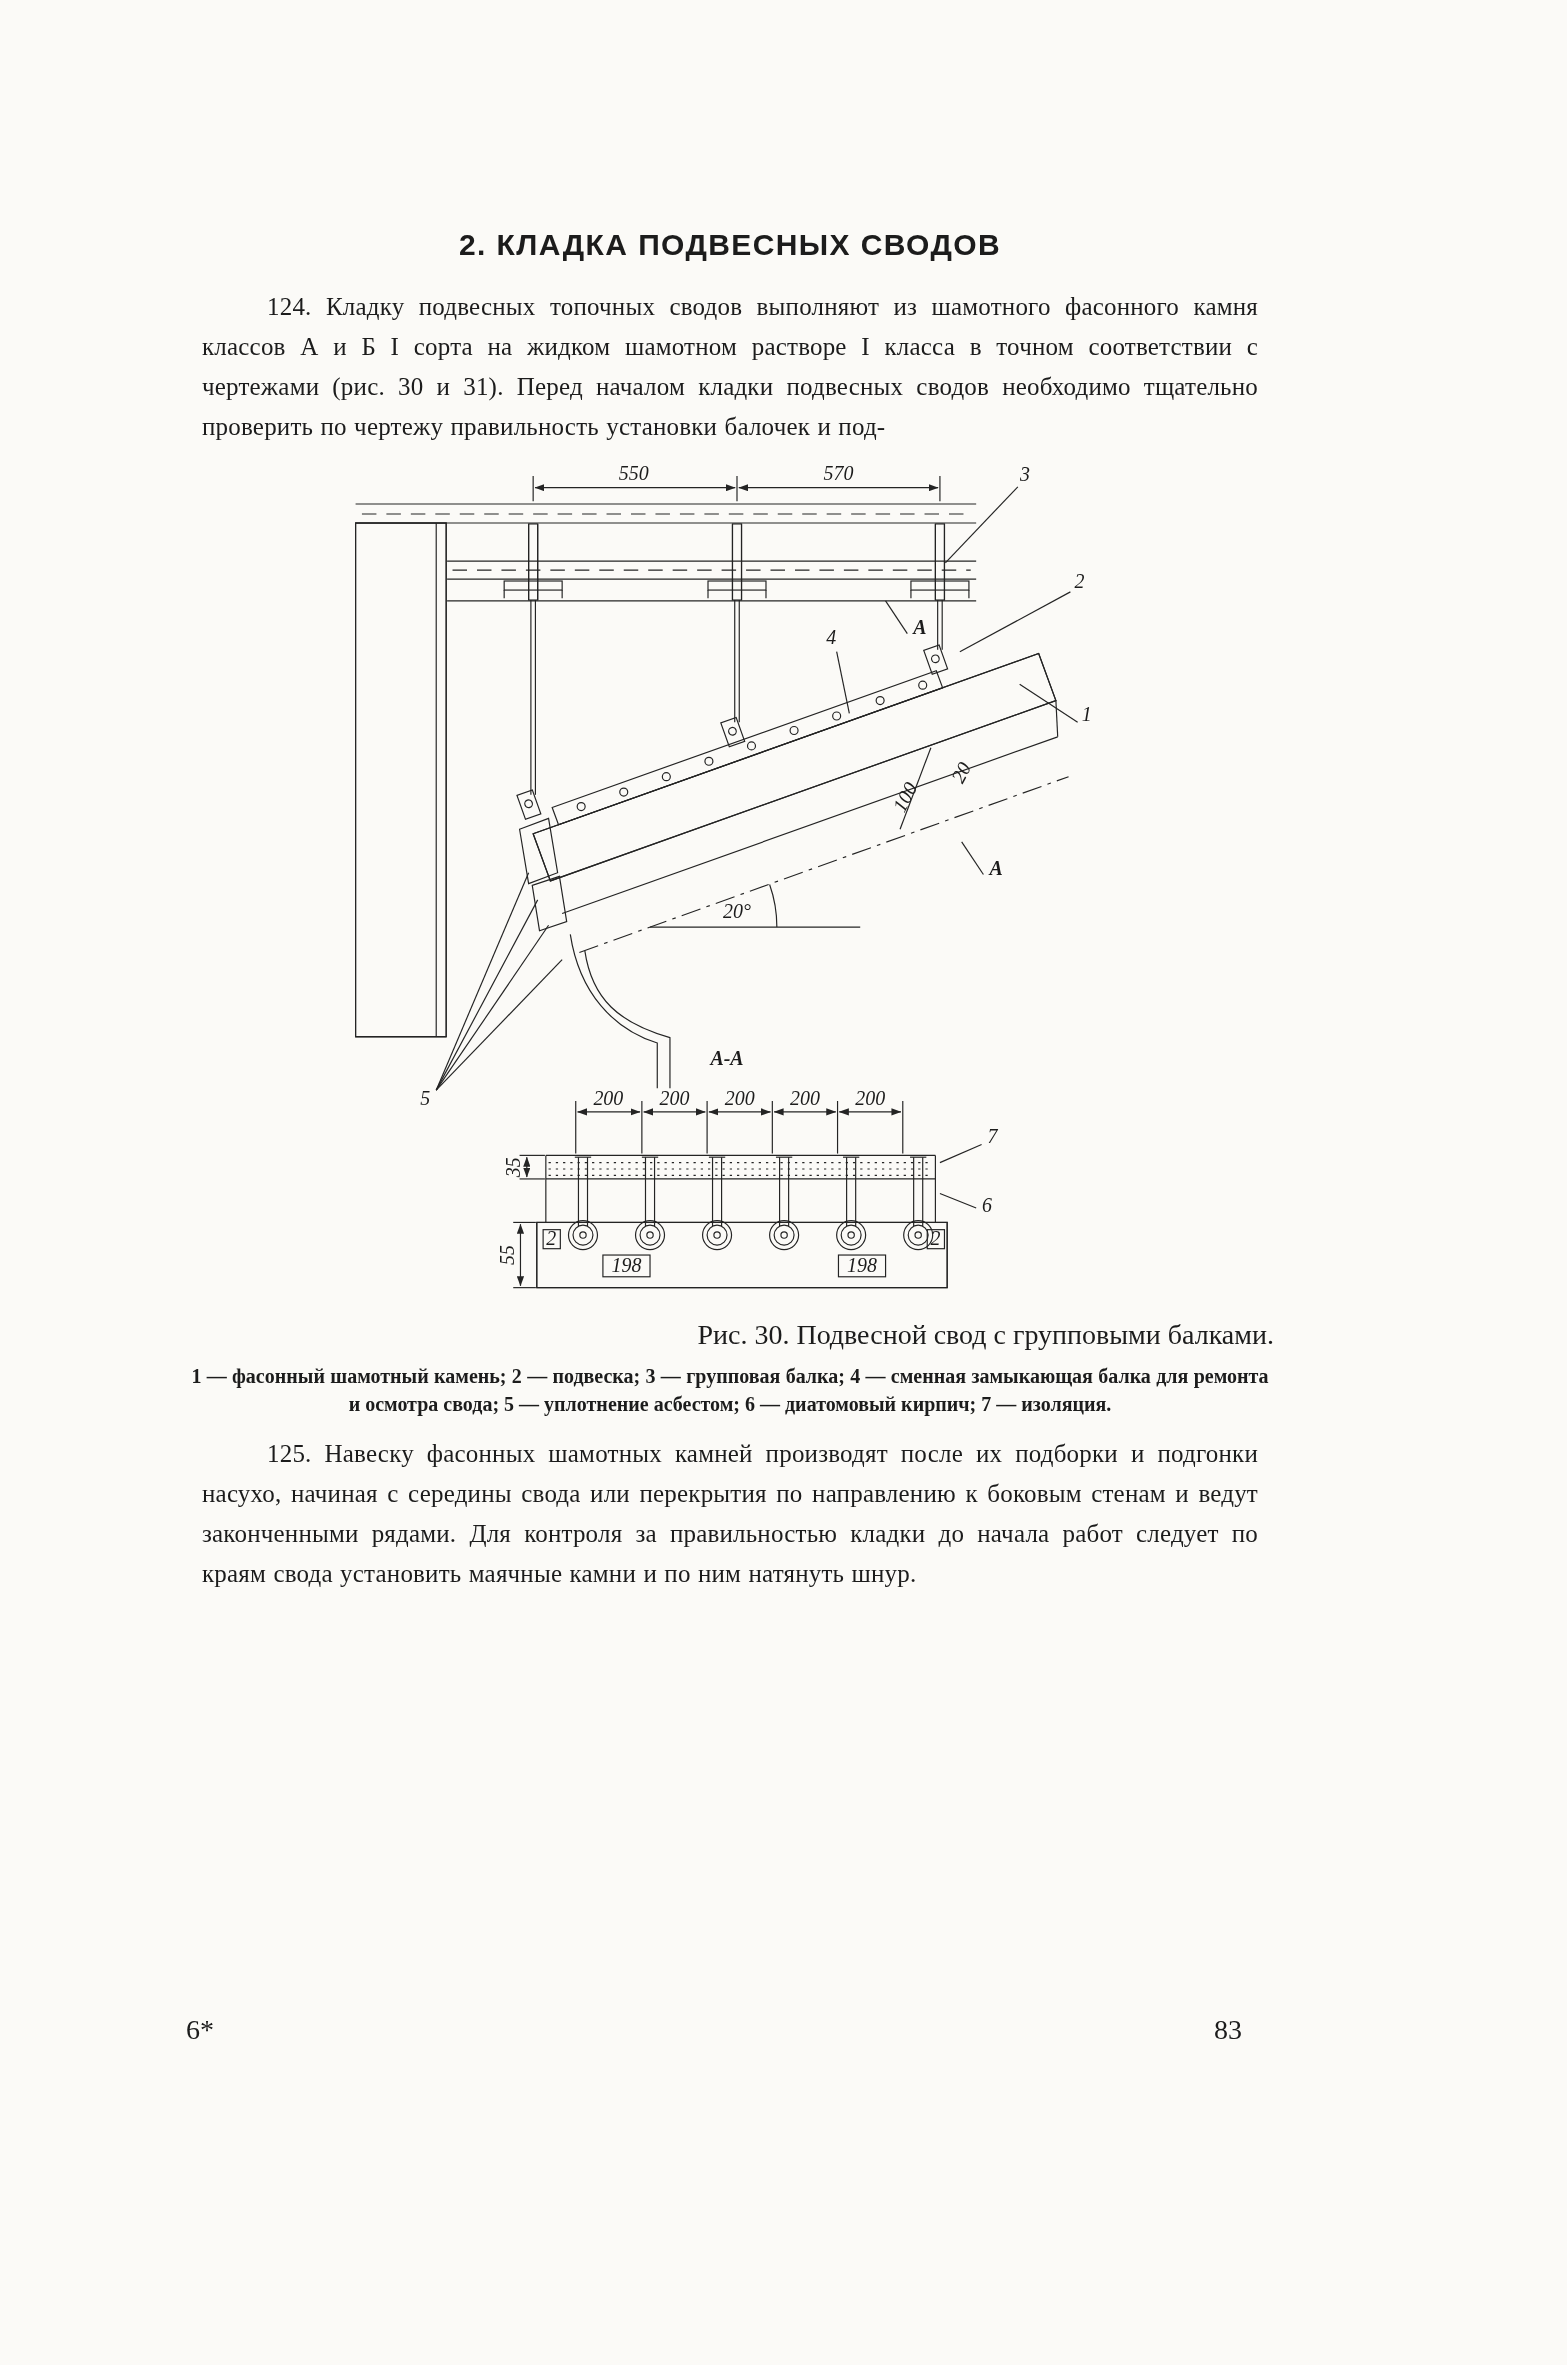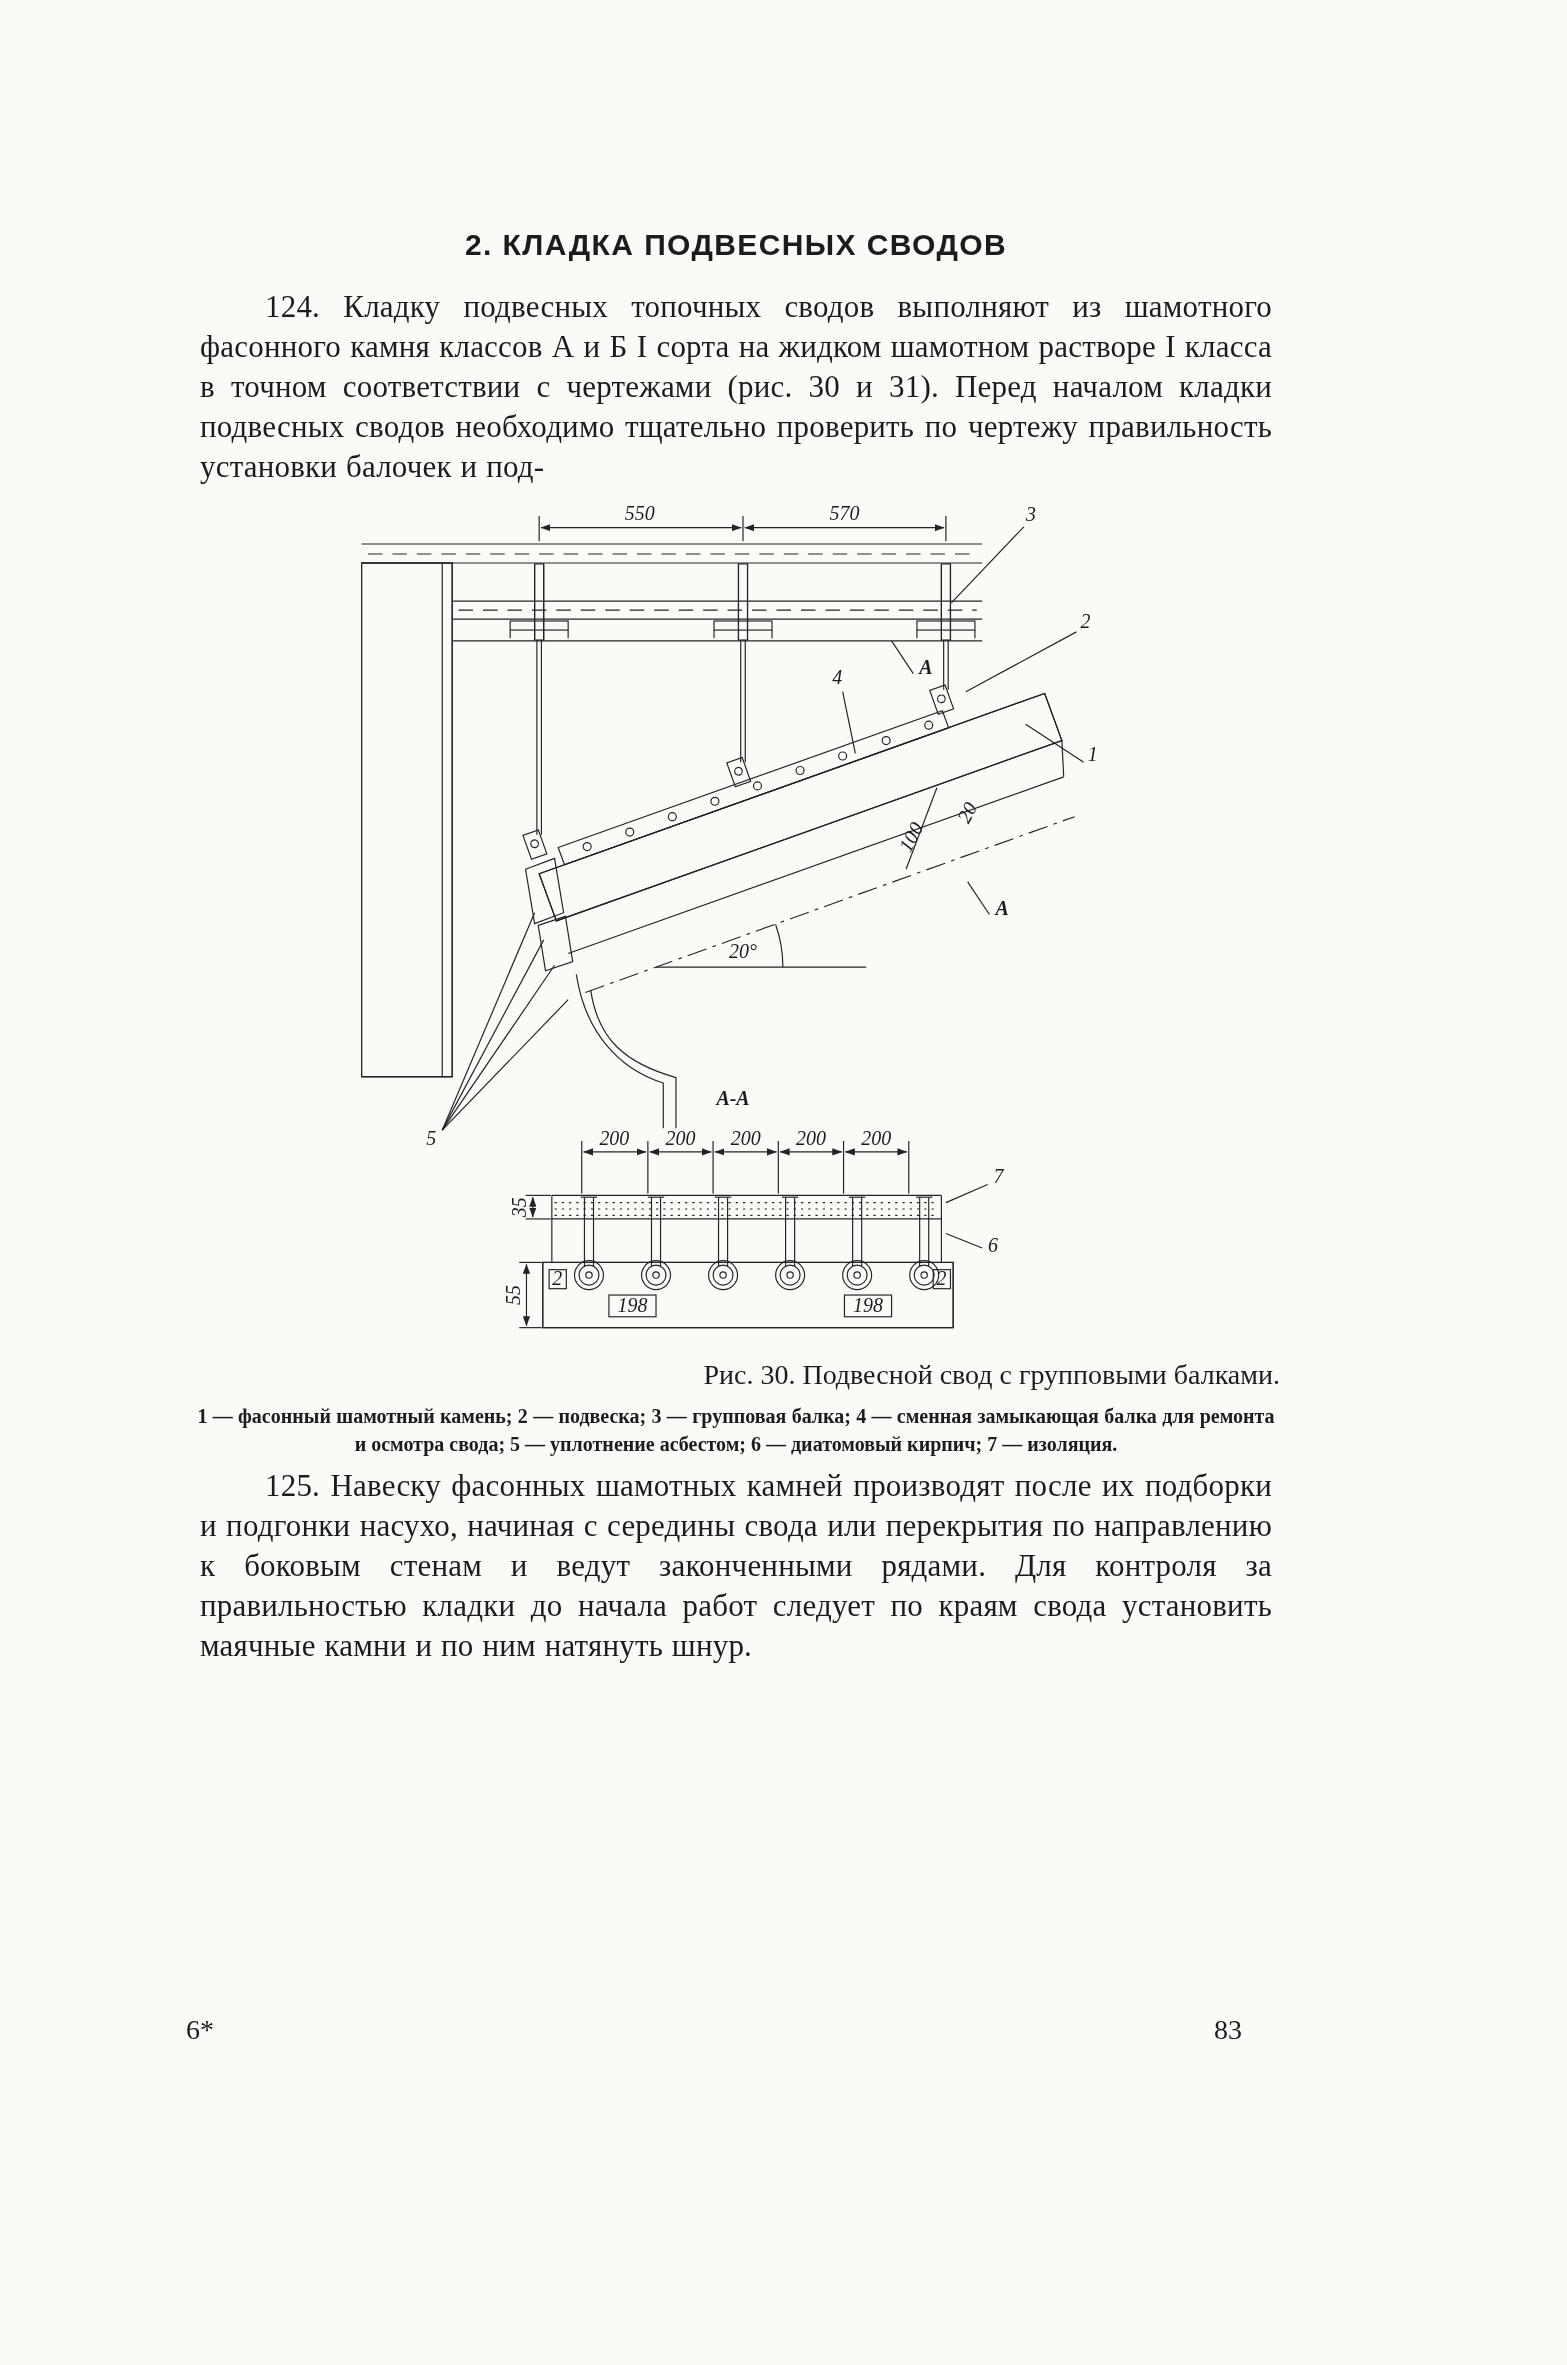--- a/index.html
+++ b/index.html
@@ -1,20 +1,20 @@
 <!DOCTYPE html>
 <html style="font-size:14.5px"><head>
 <meta charset="utf-8">
 <style>
   html,body{margin:0;padding:0;}
   body{background:#d8d6d0;}
   .page{position:relative;width:1568px;height:2366px;background:#fbfaf7;color:#1c1c1c;overflow:hidden;}
-  .column{position:absolute;left:192px;top:228px;width:1088px;}
+  .column{position:absolute;left:186px;top:228px;width:1088px;}
   .heading{font-family:"Liberation Sans",sans-serif;font-size:30px;font-weight:bold;letter-spacing:1.4px;text-align:center;margin:0 0 25px 0;}
-  .body{font-family:"Liberation Serif",serif;font-size:31px;line-height:40px;text-align:justify;margin:8px;letter-spacing:0.2px;word-spacing:0.9px;}
+  .body{font-family:"Liberation Serif",serif;font-size:25px;line-height:40px;text-align:justify;margin:16px;letter-spacing:0.2px;word-spacing:0.9px;}
   .indent{text-indent:65px;}
   .cont{margin-top:25px;}
   .fig{margin:16.3px 0 0 0;position:relative;height:843px;}
   .fig svg{position:absolute;left:156px;top:0;}
   .caption{font-family:"Liberation Serif",serif;font-size:28px;text-align:right;margin-top:12.7px;}
   .legend{font-family:"Liberation Serif",serif;font-size:20px;font-weight:bold;line-height:28px;text-align:justify;text-align-last:center;margin-top:11px;padding:0 5.4px;}
   .footer{position:absolute;left:186px;top:2014px;width:1056px;display:flex;justify-content:space-between;font-family:"Liberation Serif",serif;font-size:28px;}
 
   
   .fig line,.fig path,.fig polygon,.fig rect,.fig circle{stroke:#242424;fill:none;stroke-width:1.3px;}

